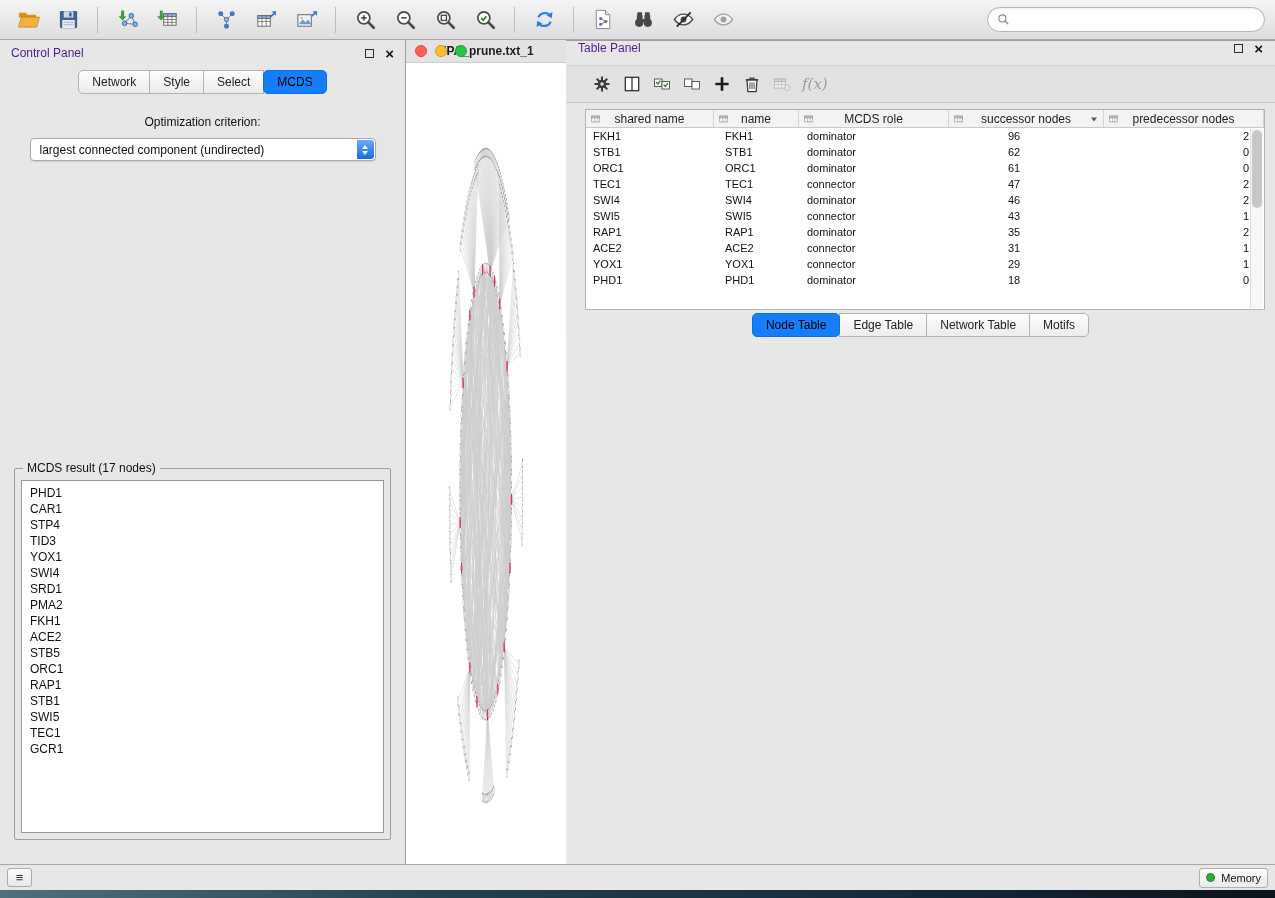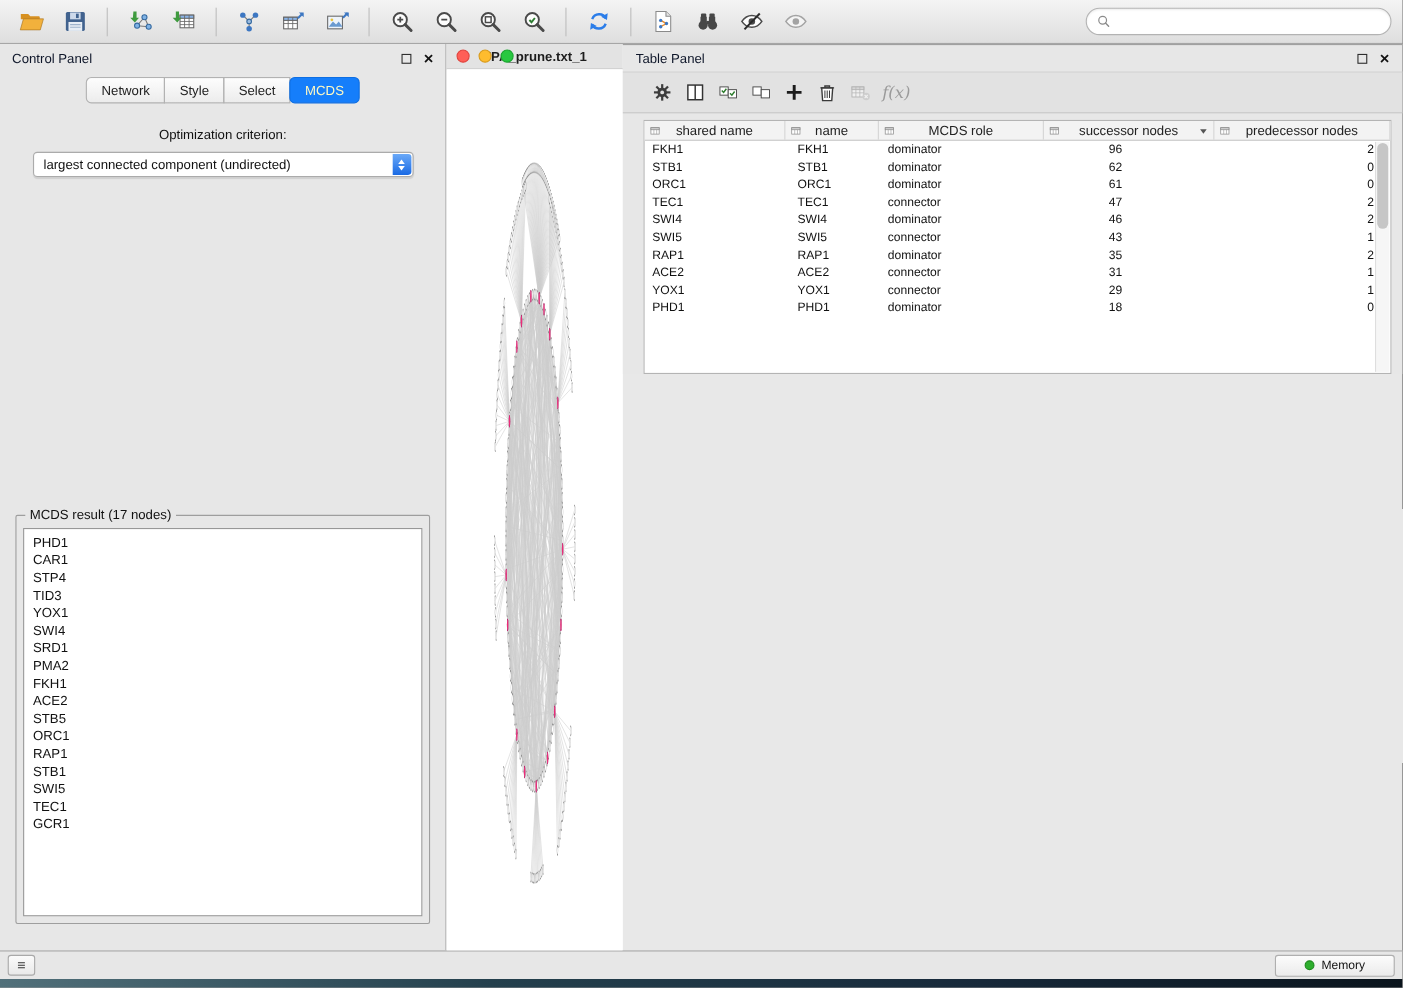--- a/index.html
+++ b/index.html
@@ -17,30 +17,30 @@
   .search-box{width:278px;height:25px;border:1px solid #b3b3b3;border-radius:13px;background:#fff;display:flex;align-items:center;padding:0 9px;gap:6px;box-shadow:inset 0 1px 2px rgba(0,0,0,.08)}
   .search-box svg{width:13px;height:13px}
   .search-box input{border:none;outline:none;flex:1;font:12px "Liberation Sans",sans-serif;background:transparent}
 
   
   .main{flex:1;display:flex;min-height:0}
 
   
   .control-panel{width:406px;flex:0 0 auto;background:#e7e7e7;border-right:1px solid #9b9b9b;display:flex;flex-direction:column}
   .panel-header{height:26px;flex:0 0 auto;display:flex;align-items:center;padding:0 11px}
-  .panel-title{font-size:12px;color:#0f172a}
+  .panel-title{font-size:12px;color:#4c1d95}
   .panel-controls{margin-left:auto;display:flex;gap:11px;align-items:center}
   .float-btn{width:9px;height:9px;border:1.5px solid #2e2e2e;background:transparent}
   .close-x{font-size:15px;font-weight:bold;color:#111;line-height:1}
 
   .seg-group{display:flex;justify-content:center;margin-top:4px;flex:0 0 auto}
   .seg{font:12px "Liberation Sans",sans-serif;padding:4px 13px;background:linear-gradient(#fdfdfd,#ececec);border:1px solid #b2b2b2;margin-left:-1px;color:#222;cursor:default}
   .seg:first-child{border-radius:5px 0 0 5px;margin-left:0}
   .seg:last-child{border-radius:0 5px 5px 0}
-  .seg.active{background:#157efb;border-color:#0e6ee2;color:#fef9c3;border-radius:5px;position:relative;z-index:1}
+  .seg.active{background:#157efb;border-color:#0e6ee2;color:#000000;border-radius:5px;position:relative;z-index:1}
 
   .cp-content{flex:1;display:flex;flex-direction:column;align-items:center;padding-top:21px;min-height:0}
   .opt-label{font-size:12px;color:#111}
   .criterion-select{margin-top:9px;width:346px;height:23px;background:#fff;border:1px solid #ababab;border-radius:4px;display:flex;align-items:center;padding-left:9px;position:relative;box-shadow:0 1px 1px rgba(0,0,0,.1)}
   .sel-text{font-size:12px;color:#111}
   .sel-stepper{position:absolute;right:1px;top:1px;bottom:1px;width:17px;background:linear-gradient(#6aa9f8,#1a6ae4);border-radius:0 3px 3px 0;display:flex;flex-direction:column;align-items:center;justify-content:center;gap:2px}
   .tri-up{width:0;height:0;border-left:3.5px solid transparent;border-right:3.5px solid transparent;border-bottom:4.5px solid #fff}
   .tri-down{width:0;height:0;border-left:3.5px solid transparent;border-right:3.5px solid transparent;border-top:4.5px solid #fff}
 
   .cp-buttons{display:flex;gap:14px;margin-top:15px}
@@ -60,21 +60,21 @@
   .light{width:12px;height:12px;border-radius:50%}
   .light.red{background:#ff5f57;border:1px solid #e0443e}
   .light.yellow{background:#febc2e;border:1px solid #d89b1d}
   .light.green{background:#28c840;border:1px solid #1aa62f}
   .net-title{position:absolute;left:0;right:0;text-align:center;font-size:12px;font-weight:bold;color:#1d1d1d}
   .net-canvas{flex:1;position:relative;background:#fff;min-height:0}
   .net-canvas svg{position:absolute;left:0;top:0;width:100%;height:100%}
 
   
   .table-panel{height:300px;flex:0 0 auto;background:#e7e7e7;border-top:1px solid #a0a0a0;display:flex;flex-direction:column}
-  .tp-header{height:24px;flex:0 0 auto;display:flex;align-items:center;padding:0 12px}
+  .tp-header{height:24px;flex:0 0 auto;display:flex;align-items:flex-start;padding:0 12px}
   .tp-toolbar{height:38px;flex:0 0 auto;background:#e2e2e2;border-top:1px solid #d3d3d3;border-bottom:1px solid #c7c7c7;display:flex;align-items:center;gap:10px;padding:0 0 0 26px}
   .tp-tool-btn{border:none;background:transparent;padding:0;display:flex;align-items:center;cursor:default}
   .tp-tool-btn .tool-icon svg{width:20px;height:20px;display:block}
   .fx{font-family:"DejaVu Serif","Liberation Serif",serif;font-style:italic;font-size:15px;color:#9a9a9a}
 
   .table-wrap{flex:1;margin:6px 10px 0 19px;background:#fff;border:1px solid #b4b4b4;position:relative;display:flex;flex-direction:column;min-height:0}
   .tbl-header{display:flex;height:18px;flex:0 0 auto;background:#f3f3f3;border-bottom:1px solid #c9c9c9}
   .th{display:flex;align-items:center;justify-content:center;border-right:1px solid #d4d4d4;font-size:12px;color:#222;position:relative;cursor:default}
   .th .hdr-ico{position:absolute;left:4px;top:50%;transform:translateY(-50%);display:flex}
   .th .hdr-ico svg{width:11px;height:10px;display:block}
@@ -86,21 +86,21 @@
   .td{font-size:11px;color:#111;white-space:nowrap;overflow:hidden}
   .td.c0{padding-left:7px}.td.c1{padding-left:11px}.td.c2{padding-left:8px}
   .td.c3{text-align:center;padding-right:25px}.td.c4{text-align:right;padding-right:15px}
   .vscroll{position:absolute;top:19px;right:1px;bottom:1px;width:13px;background:#f6f6f6;border-left:1px solid #dedede}
   .vthumb{position:absolute;top:1px;left:1px;right:1px;height:78px;background:#c6c6c6;border-radius:6px}
   .tp-tabs{height:30px;flex:0 0 auto;display:flex;align-items:center;justify-content:center}
 
   
   .statusbar{height:26px;flex:0 0 auto;background:#e7e7e7;border-top:1px solid #a8a8a8;display:flex;align-items:center;padding:0 7px}
   .menu-btn{width:25px;height:19px;border:1px solid #a9a9a9;border-radius:3px;background:linear-gradient(#fbfbfb,#e9e9e9);display:flex;align-items:center;justify-content:center;font-size:13px;color:#333;cursor:default}
-  .memory-btn{margin-left:auto;height:20px;border:1px solid #afafaf;border-radius:3px;background:linear-gradient(#fcfcfc,#ebebeb);display:flex;align-items:center;gap:6px;padding:0 26px;font-size:11px;color:#111;cursor:default}
+  .memory-btn{margin-left:auto;height:20px;border:1px solid #afafaf;border-radius:3px;background:linear-gradient(#fcfcfc,#ebebeb);display:flex;align-items:center;gap:6px;padding:0 6px;font-size:11px;color:#111;cursor:default}
   .mem-dot{width:9px;height:9px;border-radius:50%;background:#2eae2e;border:1px solid #1d8a1d}
   .desktop-strip{height:8px;flex:0 0 auto;background:linear-gradient(90deg,#51707a,#24404d 35%,#17293a 70%,#0a141c)}
 </style>
 </head>
 <body>
 
 <div class="app">
 
   <div class="toolbar">
     <div class="tb-groups">
@@ -1406,20 +1406,26 @@
                 <div class="td c2">dominator</div>
                 <div class="td c3">18</div>
                 <div class="td c4">0</div>
                 <div class="td fill"></div>
               </div>
             </div>
           <div class="vscroll">
             <div class="vthumb"></div>
           </div>
         </div>
+        <div class="tp-tabs seg-group" style="margin-top:0">
+            <button class="seg active">Node Table</button>
+            <button class="seg">Edge Table</button>
+            <button class="seg">Network Table</button>
+            <button class="seg">Motifs</button>
+          </div>
       </div>
 
     </div>
   </div>
 
   <div class="statusbar">
     <span class="menu-btn">≡</span>
     <span class="memory-btn">
       <span class="mem-dot"></span>
       <span>Memory</span>

